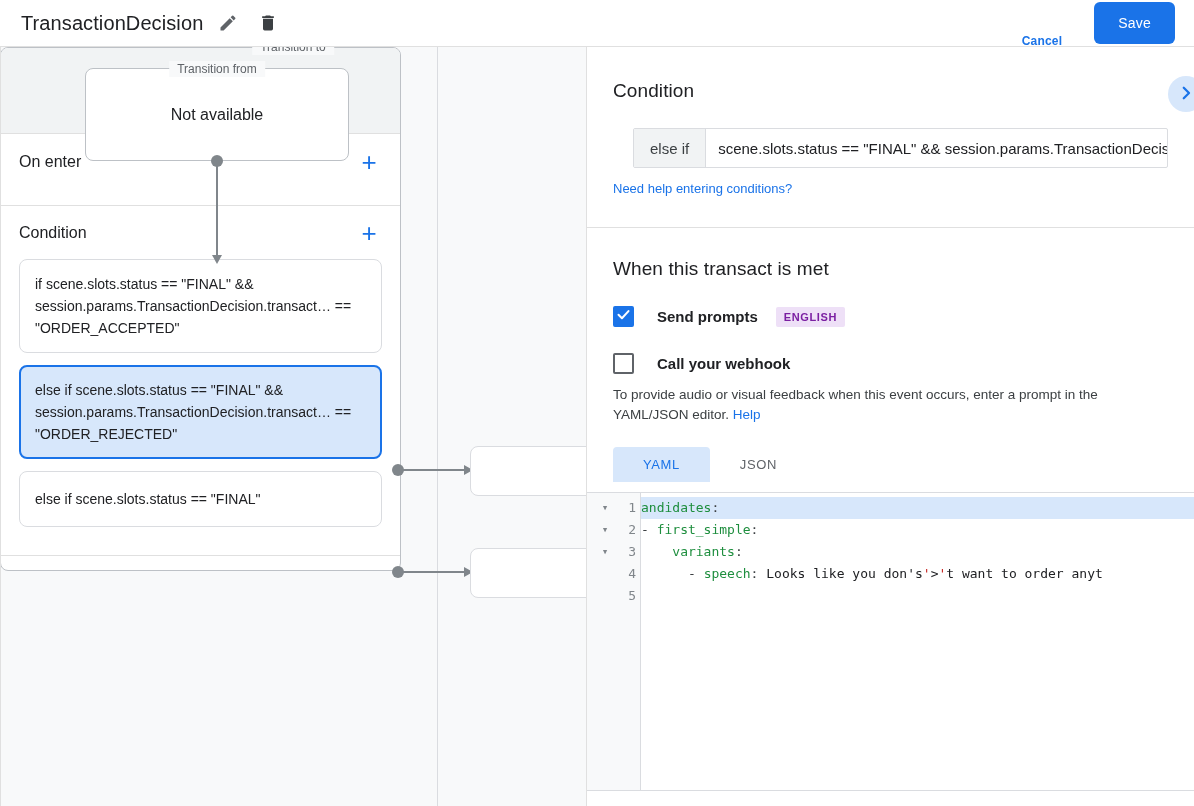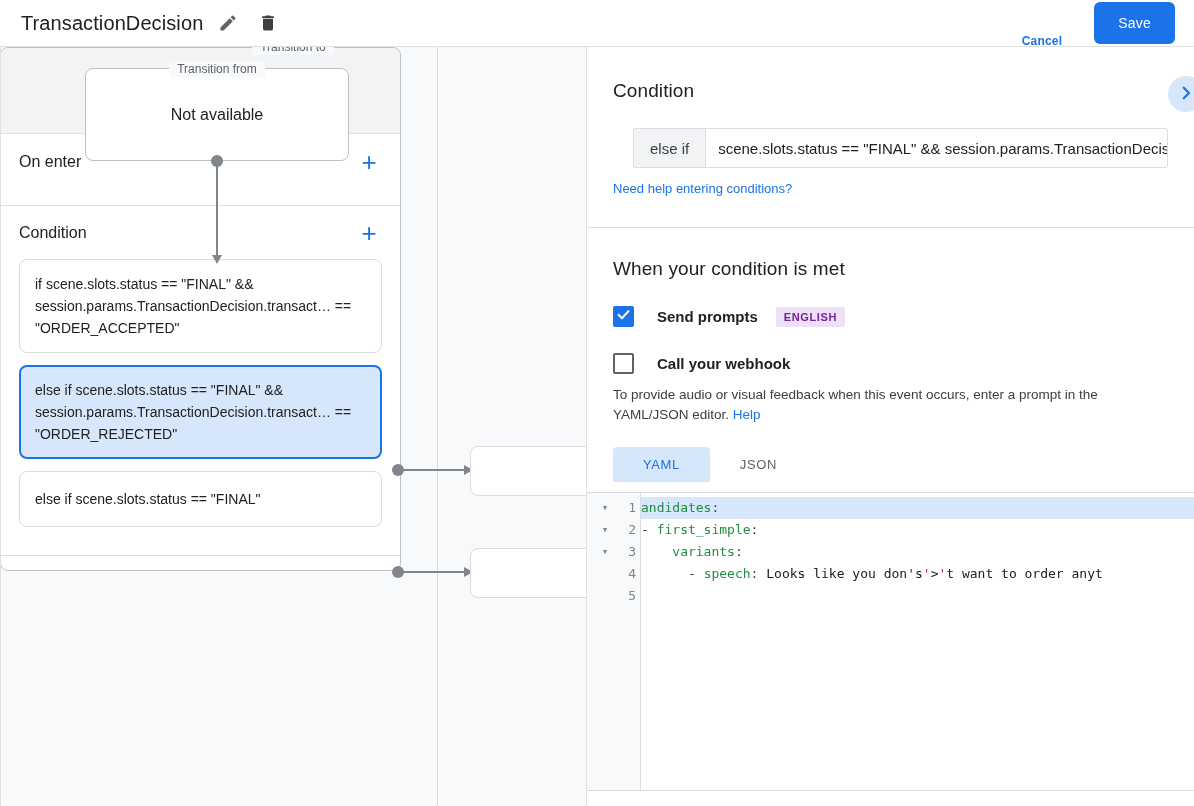--- a/index.html
+++ b/index.html
@@ -351,21 +351,21 @@
 
       <div class="cond-input-row">
         <div class="cond-prefix">else if</div>
         <div class="cond-value">scene.slots.status == "FINAL" &amp;&amp; session.params.TransactionDecision.</div>
       </div>
 
       <a class="help-link">Need help entering conditions?</a>
     </div>
 
     <div class="rp-section rp-met-block">
-      <div class="met-title">When your condition is met</div>
+      <div class="met-title">When this transact is met</div>
 
       <div class="cb-row">
         <div class="cb checked">
           <span>
             <svg width="15" height="15" viewBox="0 0 24 24" fill="none" stroke="#fff" stroke-width="3.2" stroke-linecap="round" stroke-linejoin="round">
               <polyline points="4 12.5 9.5 18 20 6.5"></polyline>
             </svg>
           </span>
         </div>
         <span class="cb-label">Send prompts</span>

